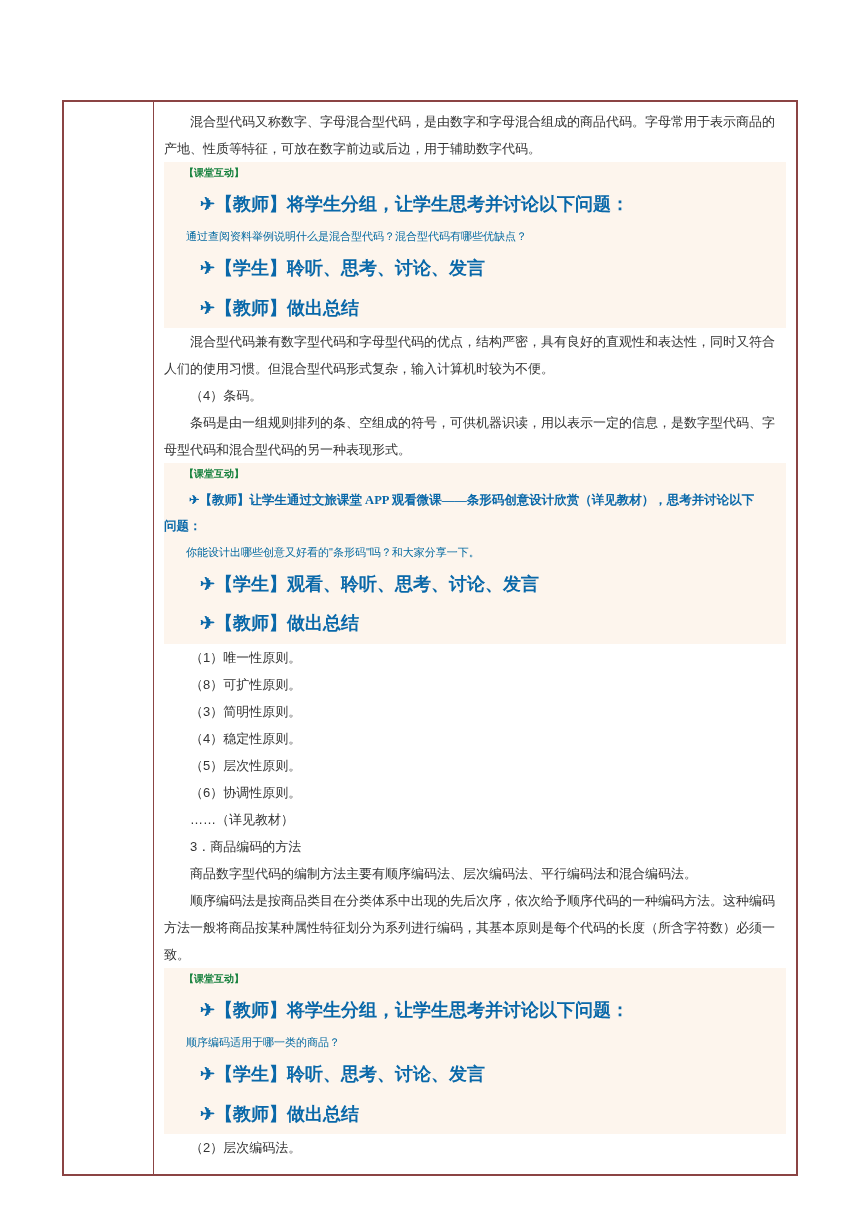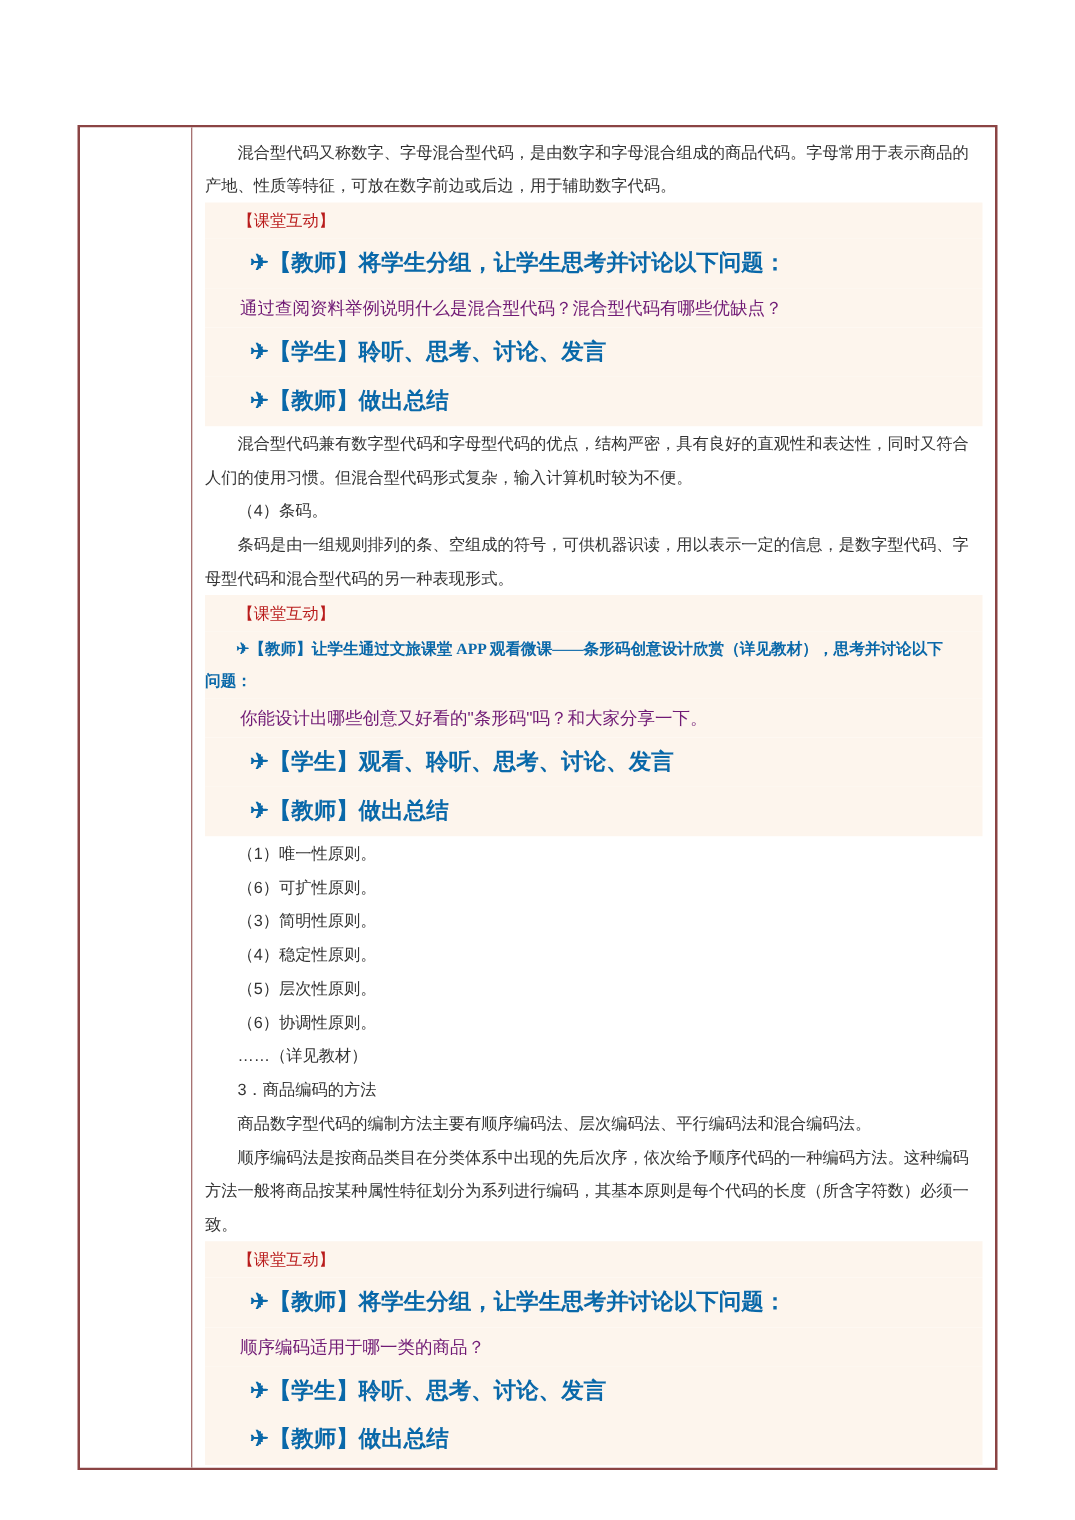--- a/index.html
+++ b/index.html
@@ -39,49 +39,49 @@
     .content-block {
       font-size: 13px;
       line-height: 2.08;
       color: #333333;
     }
     .para {
       text-indent: 2em;
     }
     .interaction-header {
       background: #fdf5ed;
-      color: #b91c1c;
-      font-weight: normal;
+      color: #15803d;
+      font-weight: bold;
       padding: 1px 0;
       text-indent: 2em;
-      font-size: 13px;
+      font-size: 10px;
     }
     .interaction-line {
       background: #fdf5ed;
       color: #0968a9;
       font-weight: bold;
       padding: 1px 0;
       text-indent: 2em;
       font-size: 18px;
     }
     .interaction-text {
       background: #fdf5ed;
       color: #0968a9;
       font-weight: bold;
       padding: 1px 0;
       font-size: 12.5px;
       line-height: 2.08;
       font-family: Liberation Serif, serif;
     }
     .interaction-question {
       background: #fdf5ed;
-      color: #701a75;
+      color: #0369a1;
       padding: 1px 0;
       text-indent: 2em;
-      font-size: 14px;
+      font-size: 11px;
     }
   </style>
 </head>
 <body>
 
 <div class="page-container">
   <div class="table-wrapper">
     <div class="left-column"></div>
     <div class="right-column">
       <div class="content-block">
@@ -101,21 +101,21 @@
         <div class="interaction-header">【课堂互动】</div>
         <div class="interaction-text">
           <span style="display:inline-block; text-indent:2em;">✈【教师】让学生通过文旅课堂 APP 观看微课——条形码创意设计欣赏（详见教材），思考并讨论以下</span><br>
           <span>问题：</span>
         </div>
         <div class="interaction-question">你能设计出哪些创意又好看的"条形码"吗？和大家分享一下。</div>
         <div class="interaction-line">✈【学生】观看、聆听、思考、讨论、发言</div>
         <div class="interaction-line">✈【教师】做出总结</div>
 
         <div class="para">（1）唯一性原则。</div>
-        <div class="para">（6）可扩性原则。</div>
+        <div class="para">（8）可扩性原则。</div>
         <div class="para">（3）简明性原则。</div>
         <div class="para">（4）稳定性原则。</div>
         <div class="para">（5）层次性原则。</div>
         <div class="para">（6）协调性原则。</div>
         <div class="para">……（详见教材）</div>
         <div class="para">3．商品编码的方法</div>
         <div class="para">商品数字型代码的编制方法主要有顺序编码法、层次编码法、平行编码法和混合编码法。</div>
         <div class="para">顺序编码法是按商品类目在分类体系中出现的先后次序，依次给予顺序代码的一种编码方法。这种编码方法一般将商品按某种属性特征划分为系列进行编码，其基本原则是每个代码的长度（所含字符数）必须一致。</div>
 
         <div class="interaction-header">【课堂互动】</div>

